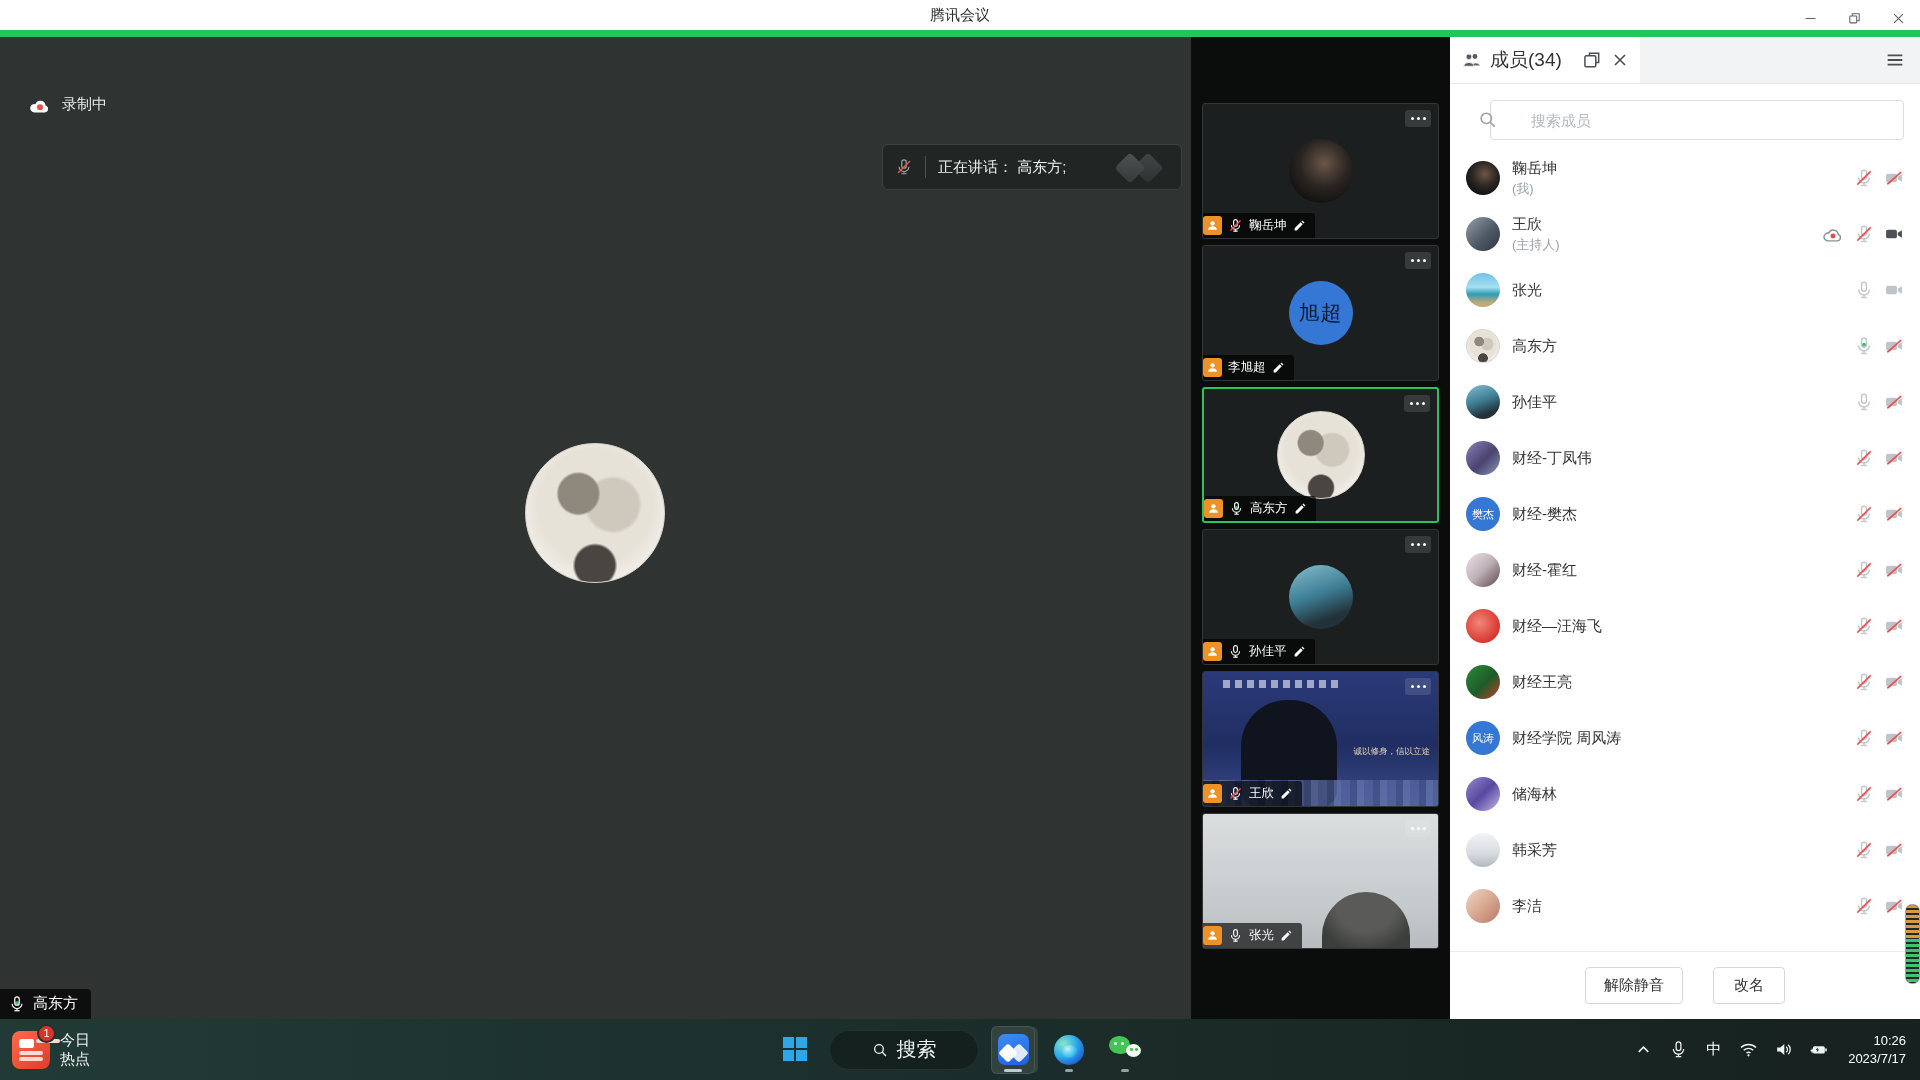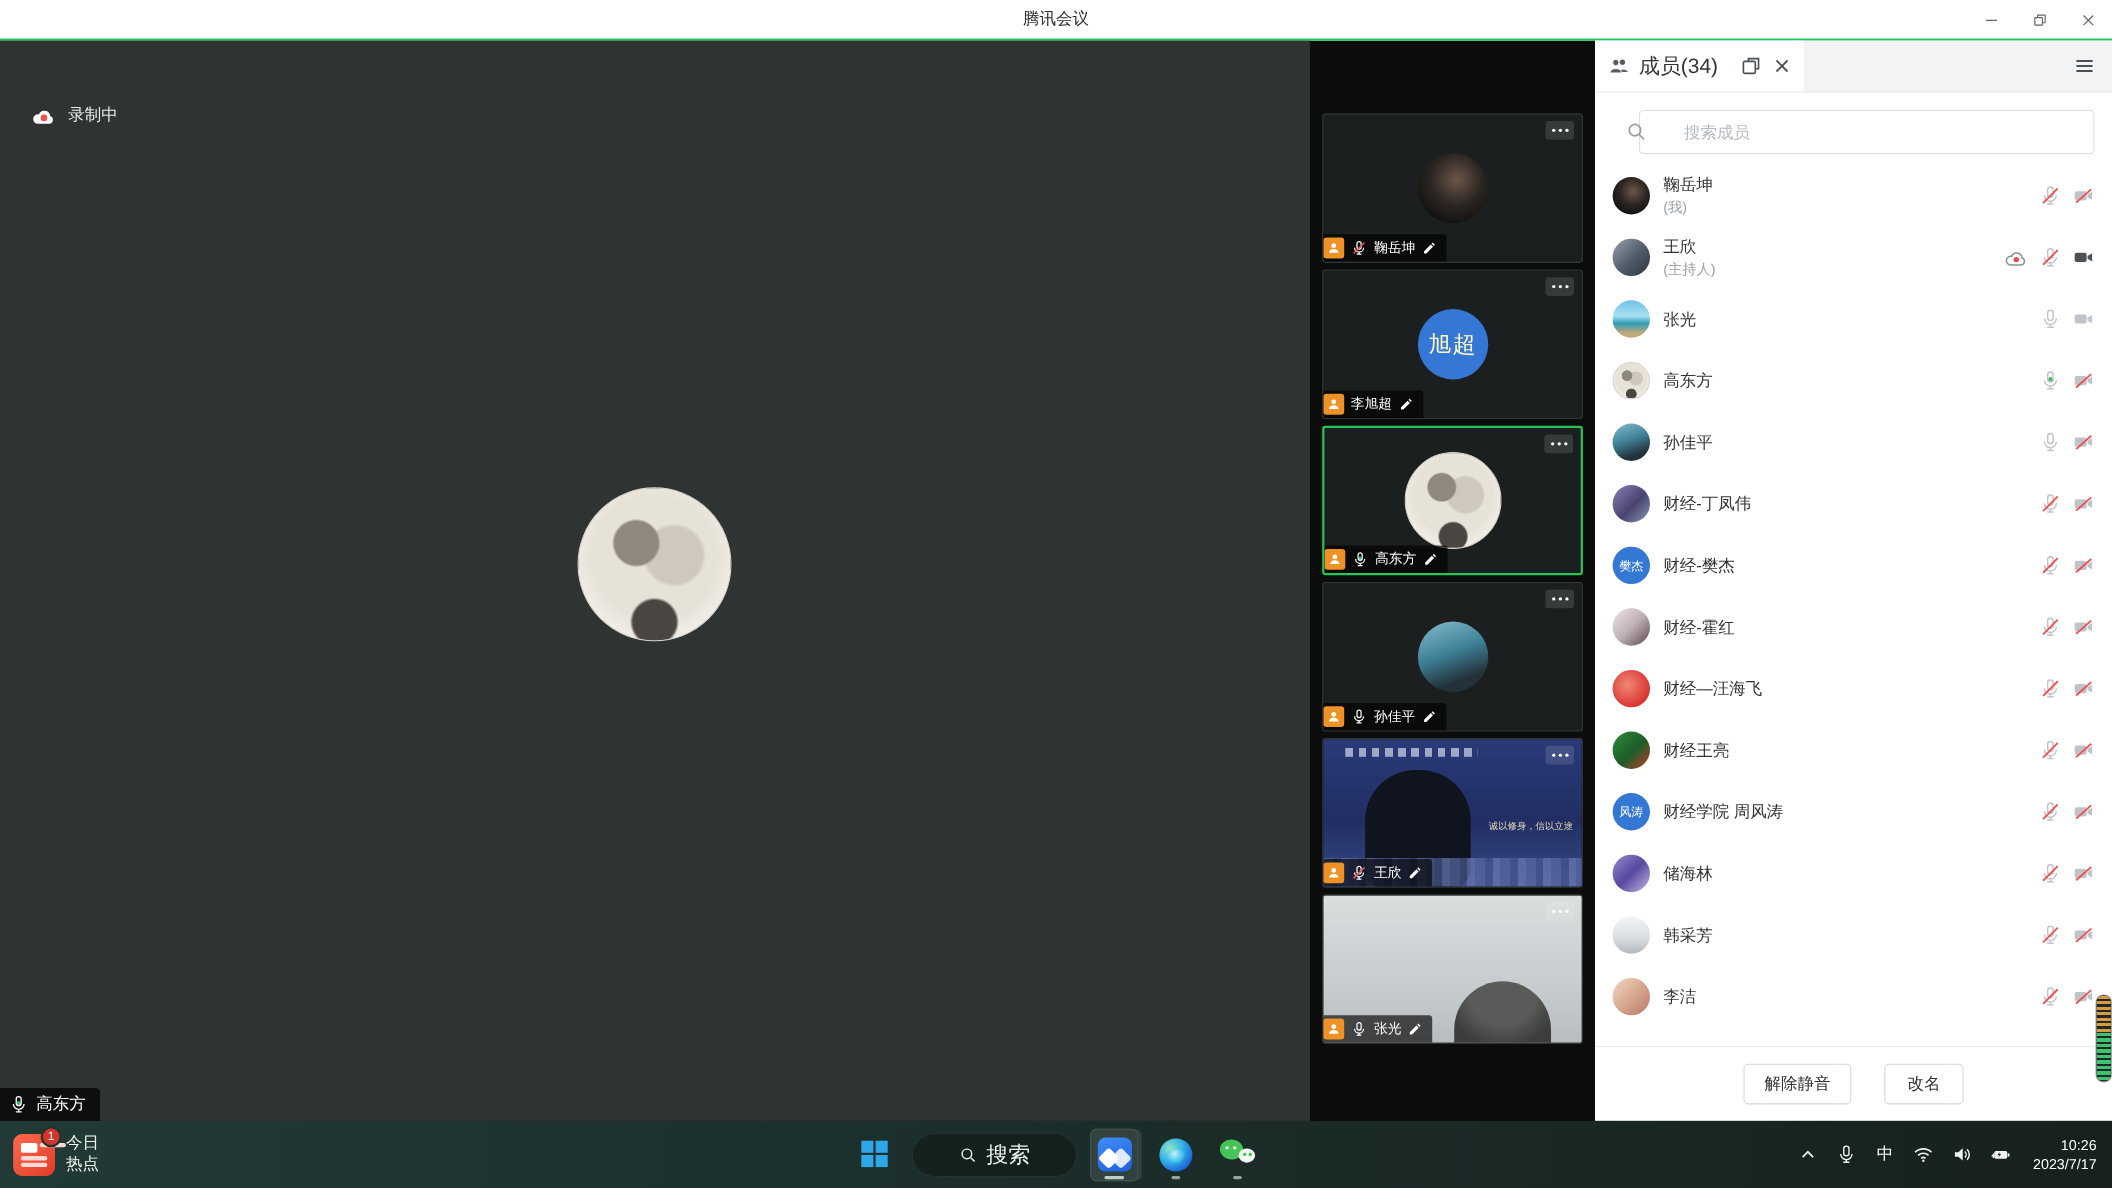--- a/index.html
+++ b/index.html
@@ -1,21 +1,21 @@
 <!DOCTYPE html>
 <html><head>
 <meta charset="utf-8">
 <style>
   * { margin:0; padding:0; box-sizing:border-box; }
   html,body { width:1920px; height:1080px; overflow:hidden; }
   body { font-family:"Liberation Sans","DejaVu Sans",sans-serif; background:#000; }
   .app { position:relative; width:1920px; height:1080px; display:flex; flex-direction:column; }
 
   
-  .titlebar { height:37px; background:#ffffff; position:relative; display:flex; align-items:center; justify-content:center; border-bottom:2px solid #22c55e; flex:0 0 auto; }
+  .titlebar { height:37px; background:#ffffff; position:relative; display:flex; align-items:center; justify-content:center; border-bottom:7px solid #22c55e; flex:0 0 auto; }
   .titlebar .title { font-size:15px; color:#2b2b2b; }
   .win-controls { position:absolute; right:0; top:0; height:37px; display:flex; }
   .win-btn { width:44px; height:37px; display:flex; align-items:center; justify-content:center; color:#5f6570; cursor:default; }
   .win-btn svg { width:15px; height:15px; }
 
   
   .content { flex:1 1 auto; display:flex; height:982px; }
 
   
   .stage { position:relative; width:1191px; background:#2f3331; overflow:hidden; }
@@ -43,21 +43,21 @@
       radial-gradient(circle at 50% 45%, #e6e2d8 0 55%, #efece5 70%);
     border:1px solid #d8d4ca; }
 
   
   .filmstrip { width:259px; background:#0b0d0c; padding-top:66px; display:flex; flex-direction:column; align-items:center; gap:6px; }
   .tile { position:relative; width:237px; height:136px; background:#1c1f1f; border:1px solid #323636; border-radius:3px; flex:0 0 auto; display:flex; align-items:center; justify-content:center; overflow:hidden; }
   .tile.active { border:2px solid #2bc457; }
   .tile .av { border-radius:50%; display:flex; align-items:center; justify-content:center; }
   .tile .av.sz64 { width:64px; height:64px; }
   .tile .av.sz88 { width:88px; height:88px; }
-  .av.av-text { background:#3577d4; color:#fef9c3; }
+  .av.av-text { background:#3577d4; color:#0f172a; }
   .tile .av.av-text { font-size:21px; letter-spacing:1px; }
   .tile-label { position:absolute; left:0; bottom:0; background:rgba(0,0,0,.65); border-radius:0 3px 0 0; display:flex; align-items:center; gap:6px; padding:4px 9px 4px 7px; z-index:3; }
   .tile-label .txt { color:#fff; font-size:12.5px; }
   .tile-more { position:absolute; top:6px; right:7px; width:26px; height:17px; border-radius:3px; background:rgba(255,255,255,.12); display:flex; align-items:center; justify-content:center; gap:3px; z-index:3; }
   .tile-more i { width:3px; height:3px; border-radius:50%; background:#fff; }
   .host-badge { width:19px; height:19px; border-radius:3px; background:#ee9126; display:flex; align-items:center; justify-content:center; margin:-4px 0 -4px -7px; }
   .host-badge svg { width:13px; height:13px; fill:#fff; }
   .pencil { width:13px; height:13px; fill:#fff; }
 
   
@@ -182,20 +182,37 @@
       <div class="rec-chip">
         <span class="cloud-rec">
           <svg viewBox="0 0 24 18">
               <path d="M6.5,16.5 a4.3,4.3 0 1 1 0.9,-8.5 a5.3,5.3 0 0 1 10.2,1.5 a3.6,3.6 0 0 1 -0.8,7 Z" fill="#ffffff"></path>
               <circle cx="12" cy="11.2" r="3" fill="#f0504d"></circle>
             </svg>
         </span>
         <span class="txt">录制中</span>
       </div>
 
+      <div class="speakbox">
+        <span class="ic i18 mic s-muted" style="color:#9aa0a2;">
+          <svg viewBox="0 0 24 24">
+              <rect x="9" y="2.5" width="6" height="11" rx="3" fill="none" stroke="currentColor" stroke-width="1.6"></rect>
+              <path d="M5.5,11.5 a6.5,6.5 0 0 0 13,0" fill="none" stroke="currentColor" stroke-width="1.6"></path>
+              <line x1="12" y1="18" x2="12" y2="21" stroke="currentColor" stroke-width="1.6"></line>
+              <line x1="8.5" y1="21" x2="15.5" y2="21" stroke="currentColor" stroke-width="1.6"></line>
+              <line class="slash" x1="4" y1="20" x2="20" y2="4" stroke="#f0504d" stroke-width="2"></line>
+            </svg>
+        </span>
+        <span class="divider"></span>
+        <span class="txt">正在讲话：  高东方;</span>
+        <span class="watermark">
+            <i class="wm-d d1"></i>
+            <i class="wm-d d2"></i>
+          </span>
+      </div>
 
       <div class="stage-avatar engraving"></div>
 
       <div class="stage-label">
         <span class="ic i18 mic s-active" style="color:#fff;">
           <svg viewBox="0 0 24 24">
               <rect class="mic-fill" x="9.6" y="8" width="4.8" height="5" rx="2.4"></rect>
               <rect x="9" y="2.5" width="6" height="11" rx="3" fill="none" stroke="currentColor" stroke-width="1.6"></rect>
               <path d="M5.5,11.5 a6.5,6.5 0 0 0 13,0" fill="none" stroke="currentColor" stroke-width="1.6"></path>
               <line x1="12" y1="18" x2="12" y2="21" stroke="currentColor" stroke-width="1.6"></line>

